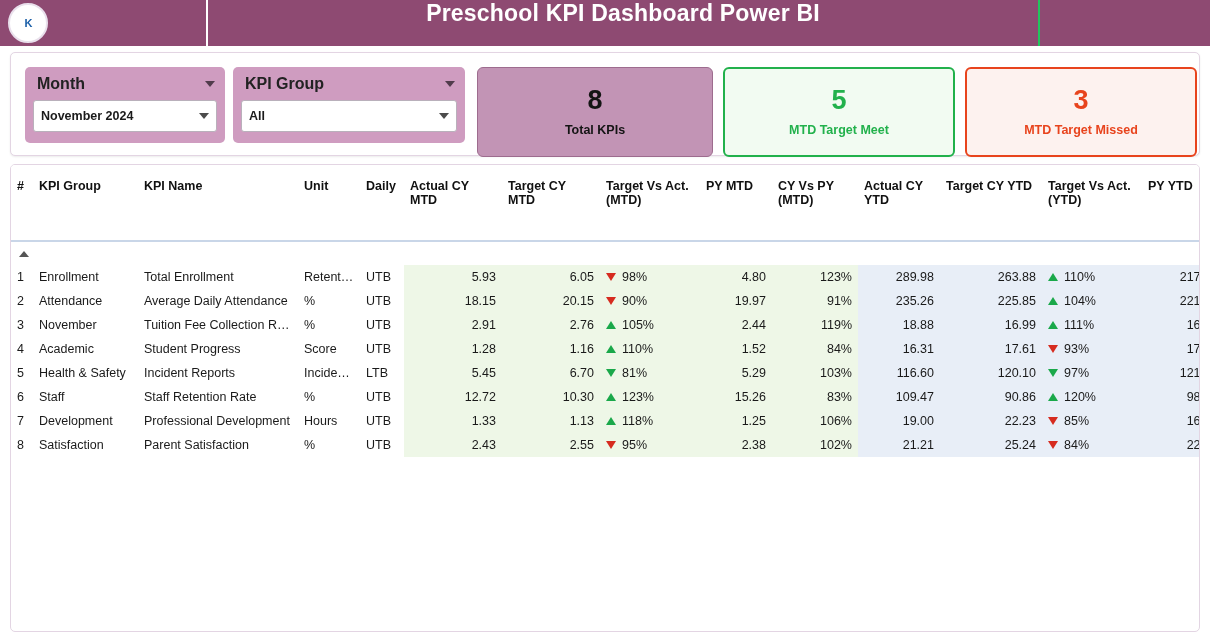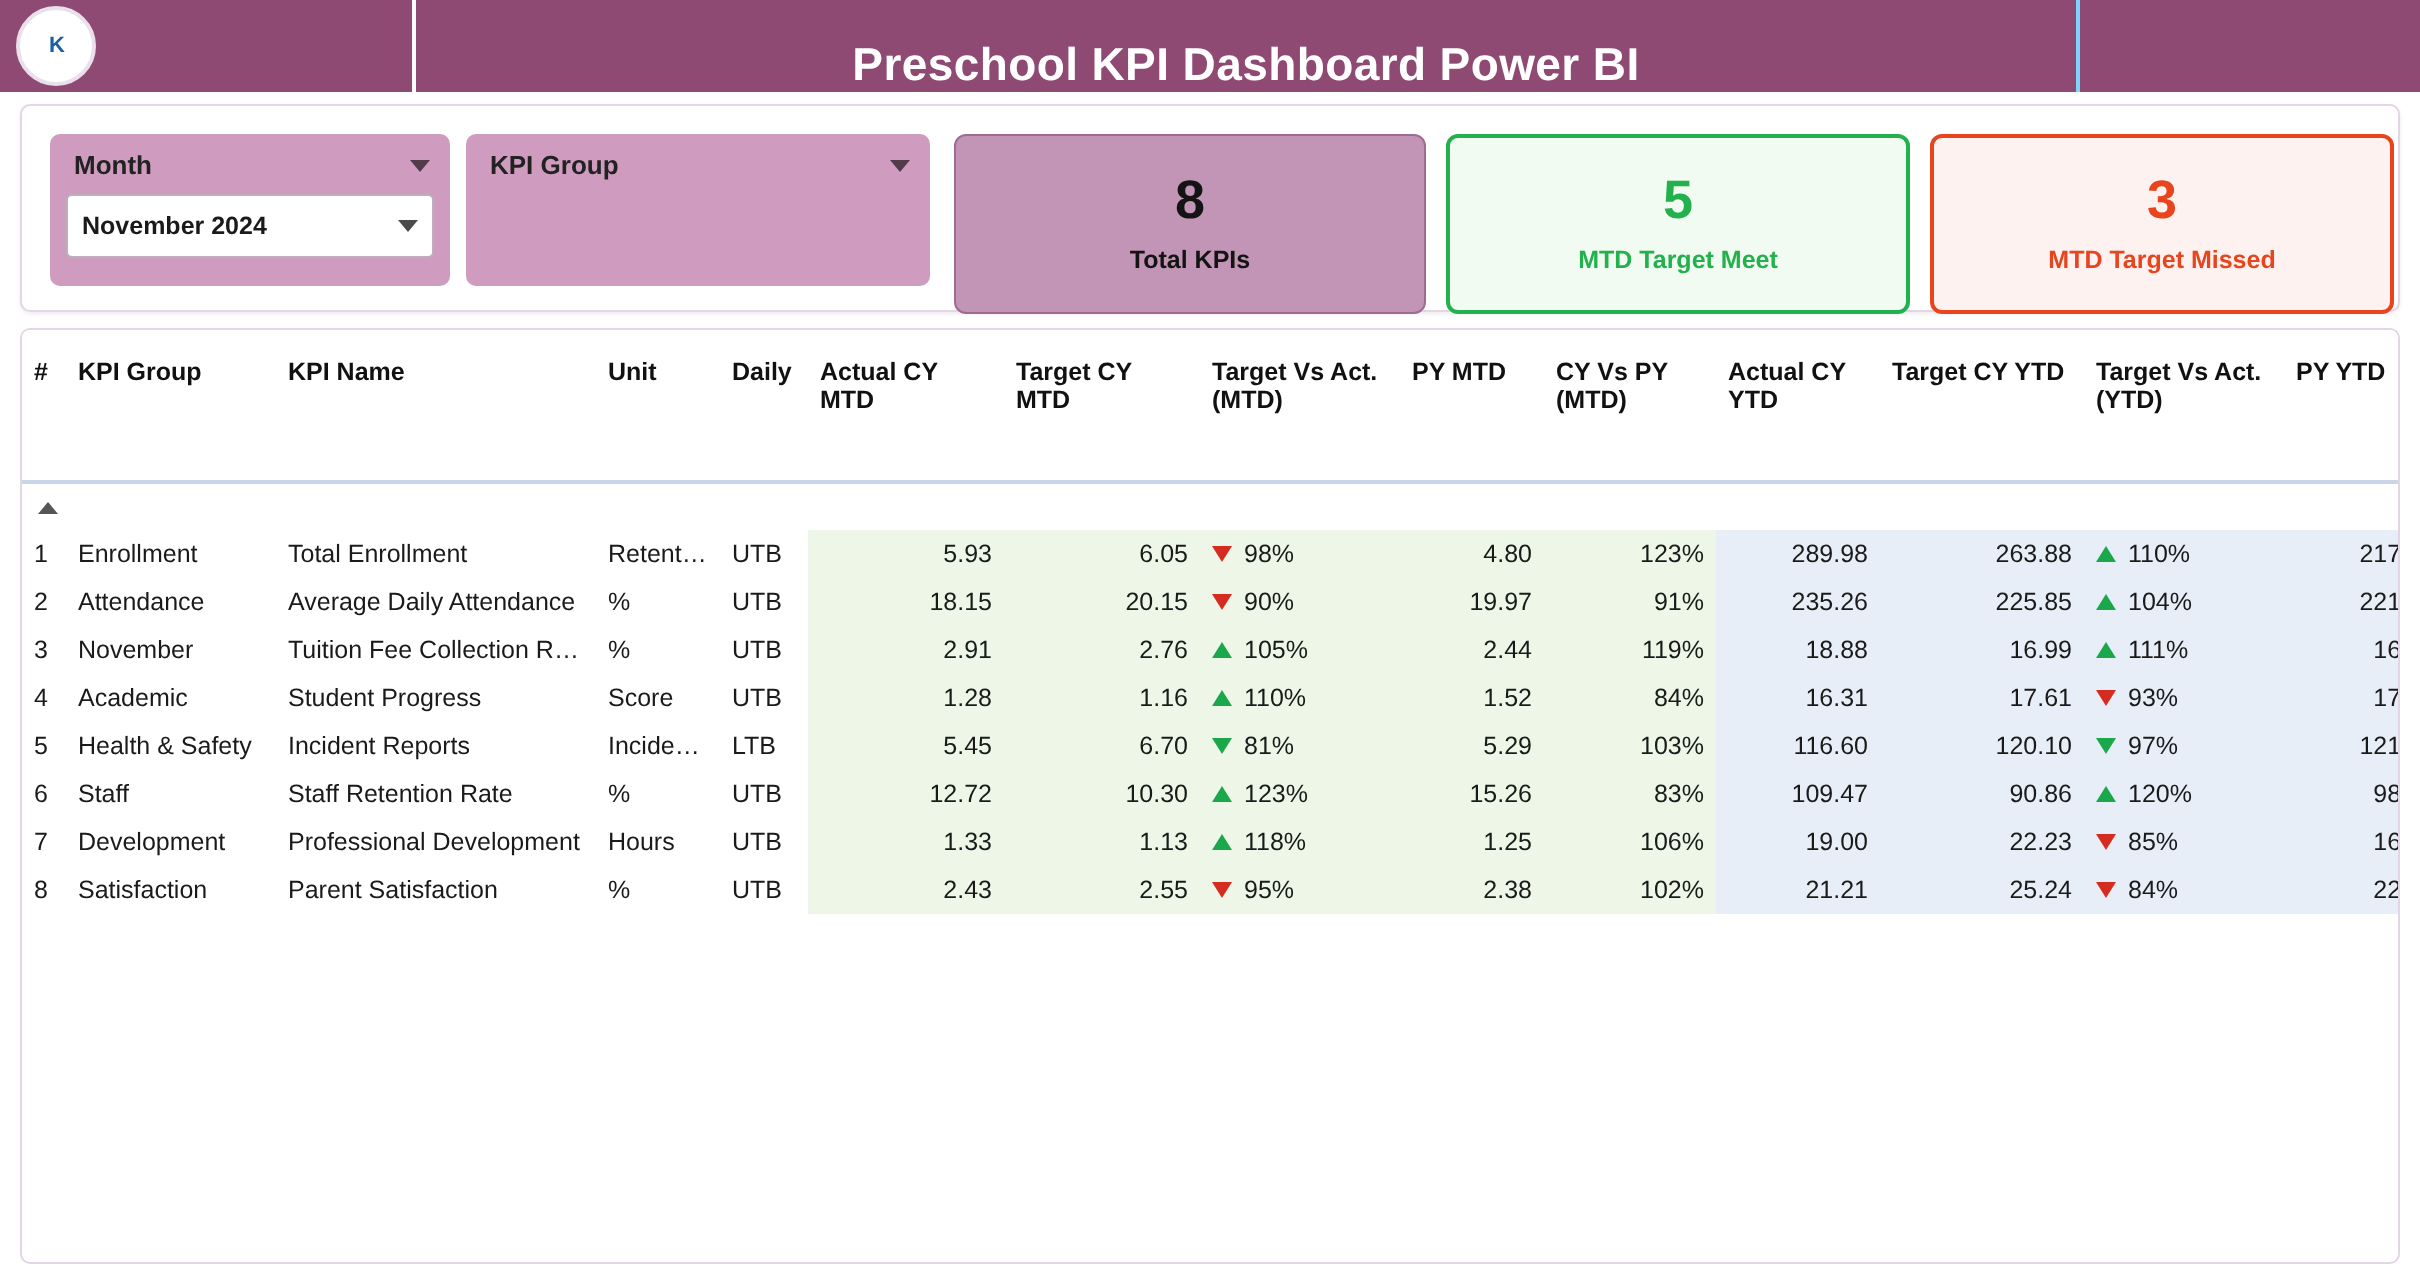--- a/index.html
+++ b/index.html
@@ -37,22 +37,22 @@
     display: flex; align-items: center; justify-content: center;
     overflow: hidden;
     position: relative;
   }
   .logo-inner {
     font-size: 11px; font-weight: bold; color: #1b5fa8;
     letter-spacing: -1px;
   }
   .header-title-cell {
     flex: 1; height: 46px;
-    display: flex; align-items: flex-end; justify-content: center;
-    border-right: 2px solid #7dd3fc;
+    display: flex; align-items: flex-start; justify-content: center;
+    border-right: 2px solid #22c55e;
   }
   .header-title {
     color: #ffffff;
     font-size: 23px;
     font-weight: bold;
     letter-spacing: 0.2px;
     white-space: nowrap;
   }
   .header-right-cell {
     width: 170px; height: 46px;
@@ -68,21 +68,21 @@
     box-shadow: 0 1px 2px rgba(0,0,0,0.08);
   }
 
   .slicer {
     position: absolute;
     background: #cf9cc0;
     border-radius: 5px;
     padding: 6px 8px 8px 8px;
   }
   .slicer-label {
-    font-size: 13px;
+    font-size: 16px;
     font-weight: bold;
     color: #222;
     display: flex; align-items: center; justify-content: space-between;
     padding: 2px 2px 0 4px;
   }
   .chev {
     width: 0; height: 0;
     border-left: 5px solid transparent;
     border-right: 5px solid transparent;
     border-top: 6px solid #3b2b37;
@@ -225,20 +225,24 @@
       </div>
       <div class="slicer-value">
         <span>November 2024</span>
         <span class="chev"></span>
       </div>
     </div>
 
     <div class="slicer" id="slicer-kpi">
       <div class="slicer-label">
         <span>KPI Group</span>
+        <span class="chev"></span>
+      </div>
+      <div class="slicer-value">
+        <span>All</span>
         <span class="chev"></span>
       </div>
     </div>
 
     <div class="card" id="card-total">
       <div class="card-value">8</div>
       <div class="card-label">Total KPIs</div>
     </div>
 
     <div class="card" id="card-meet">

